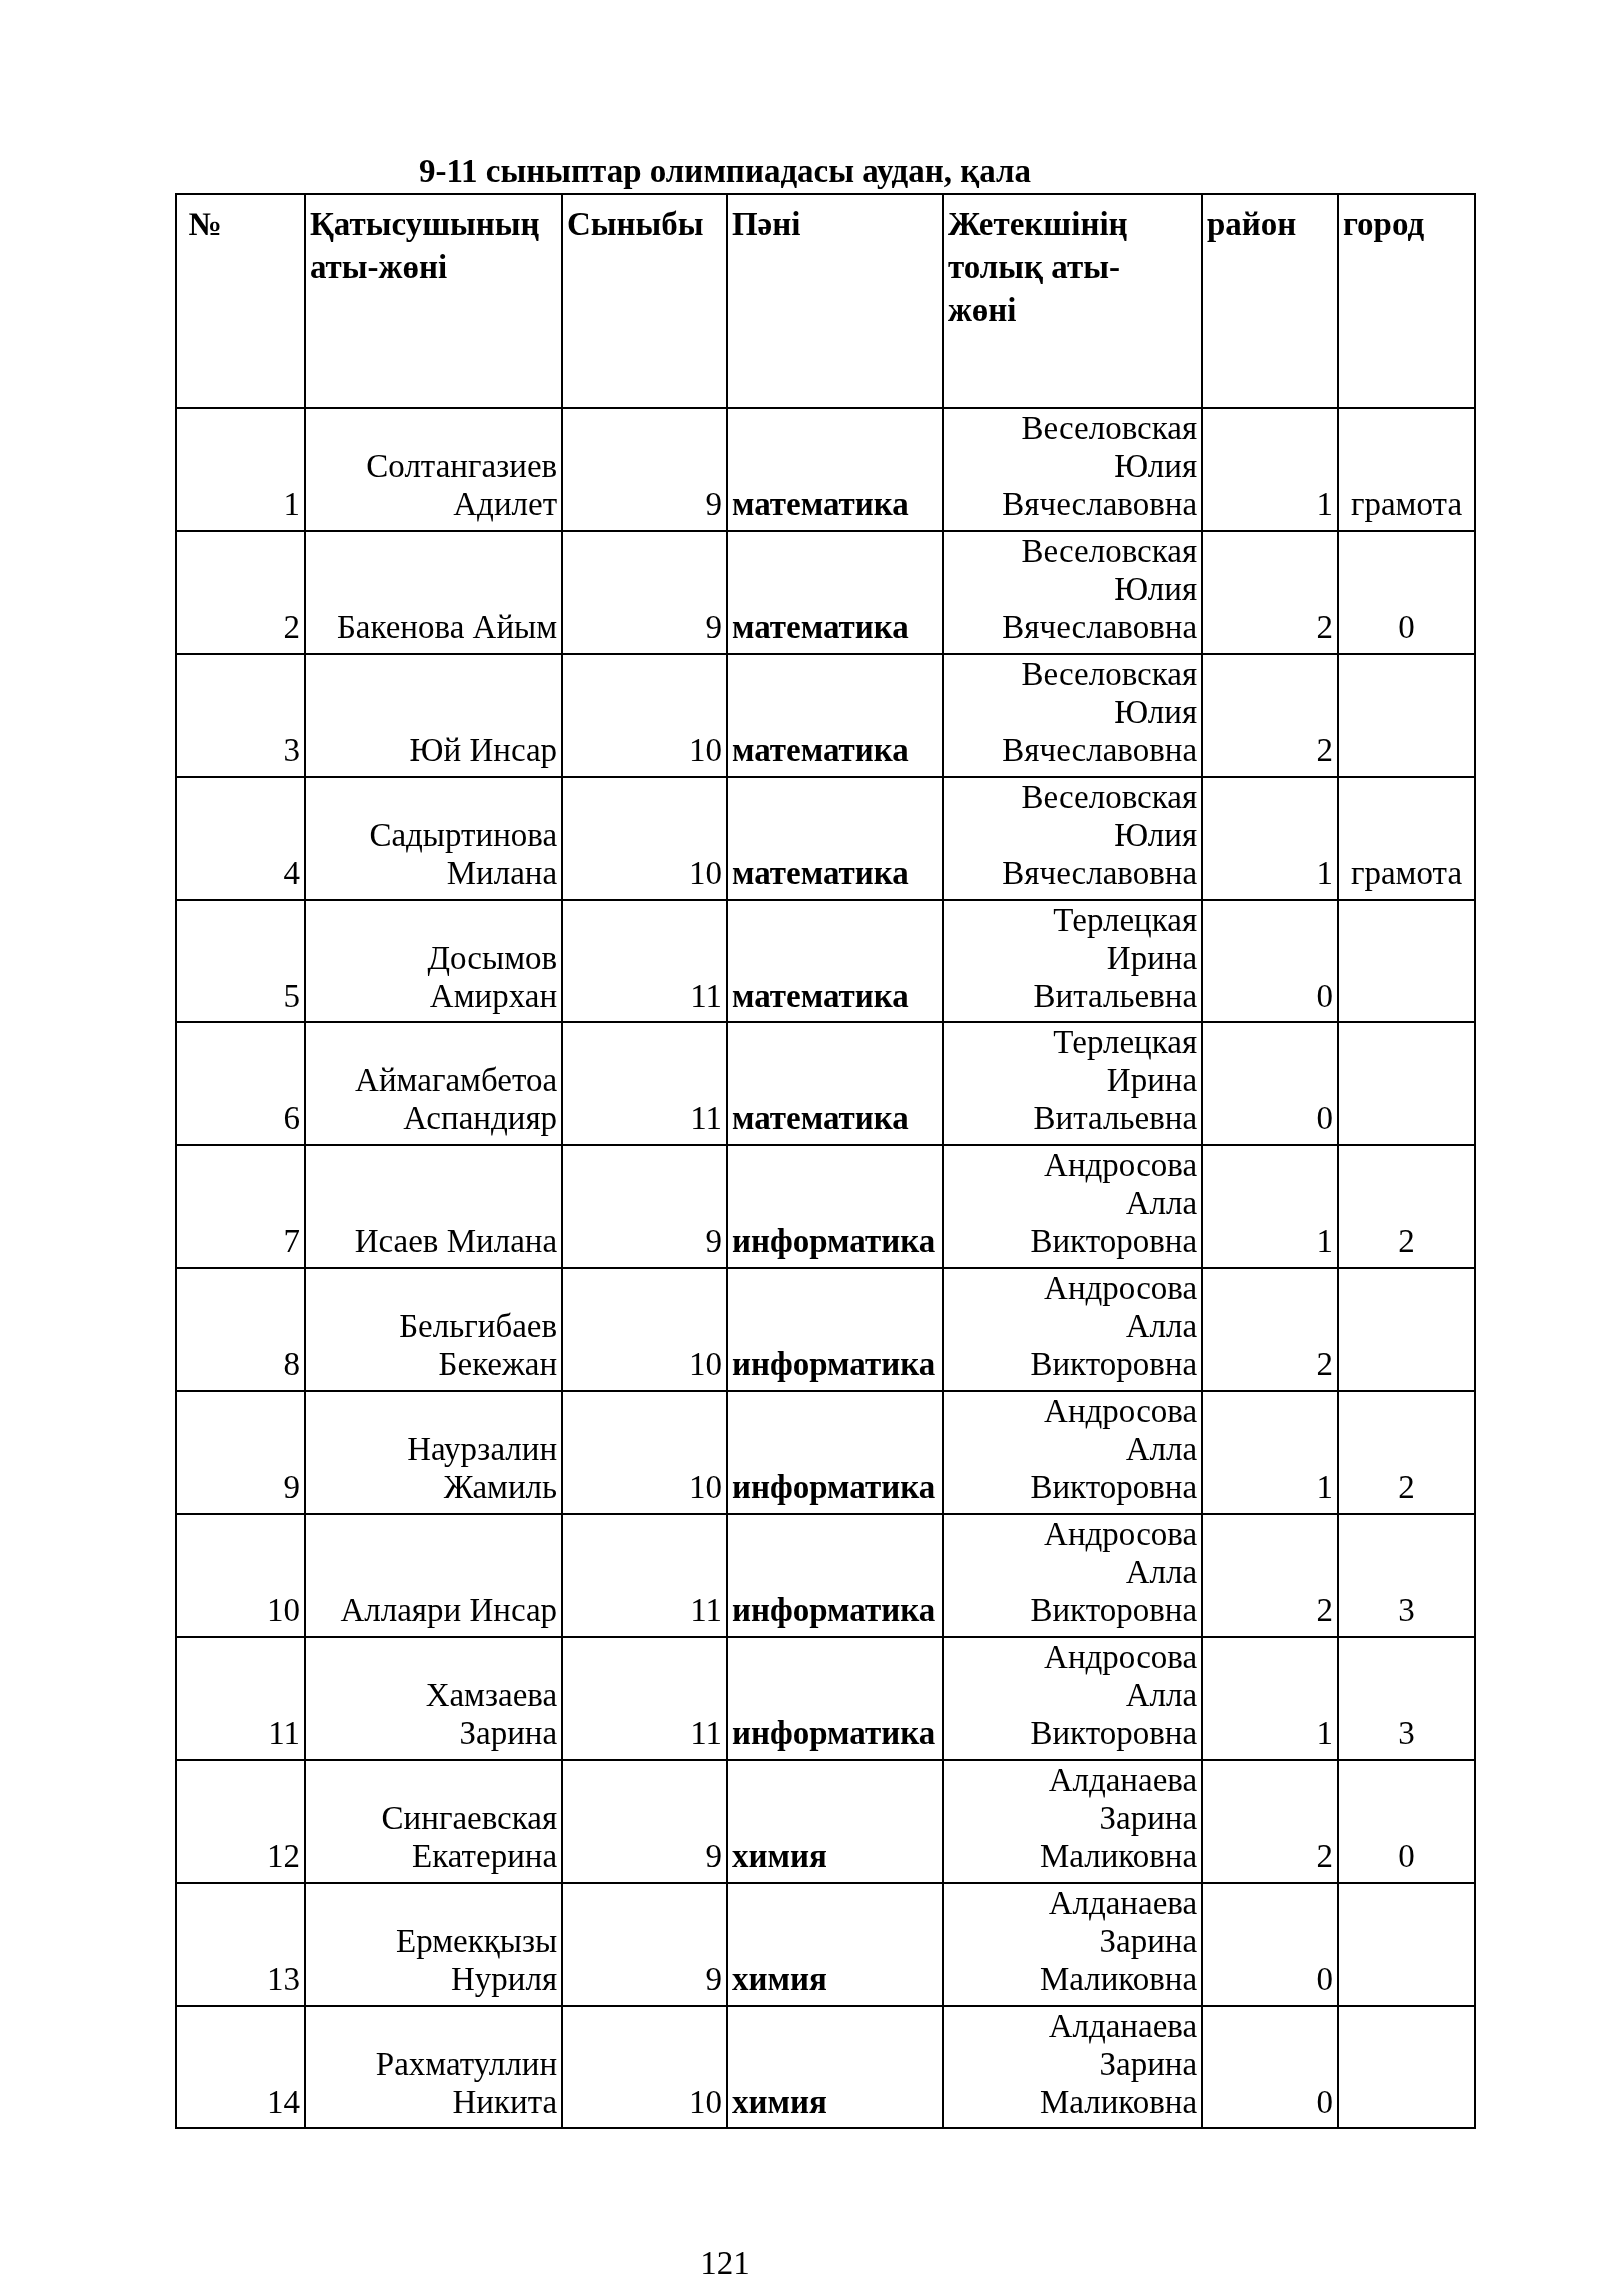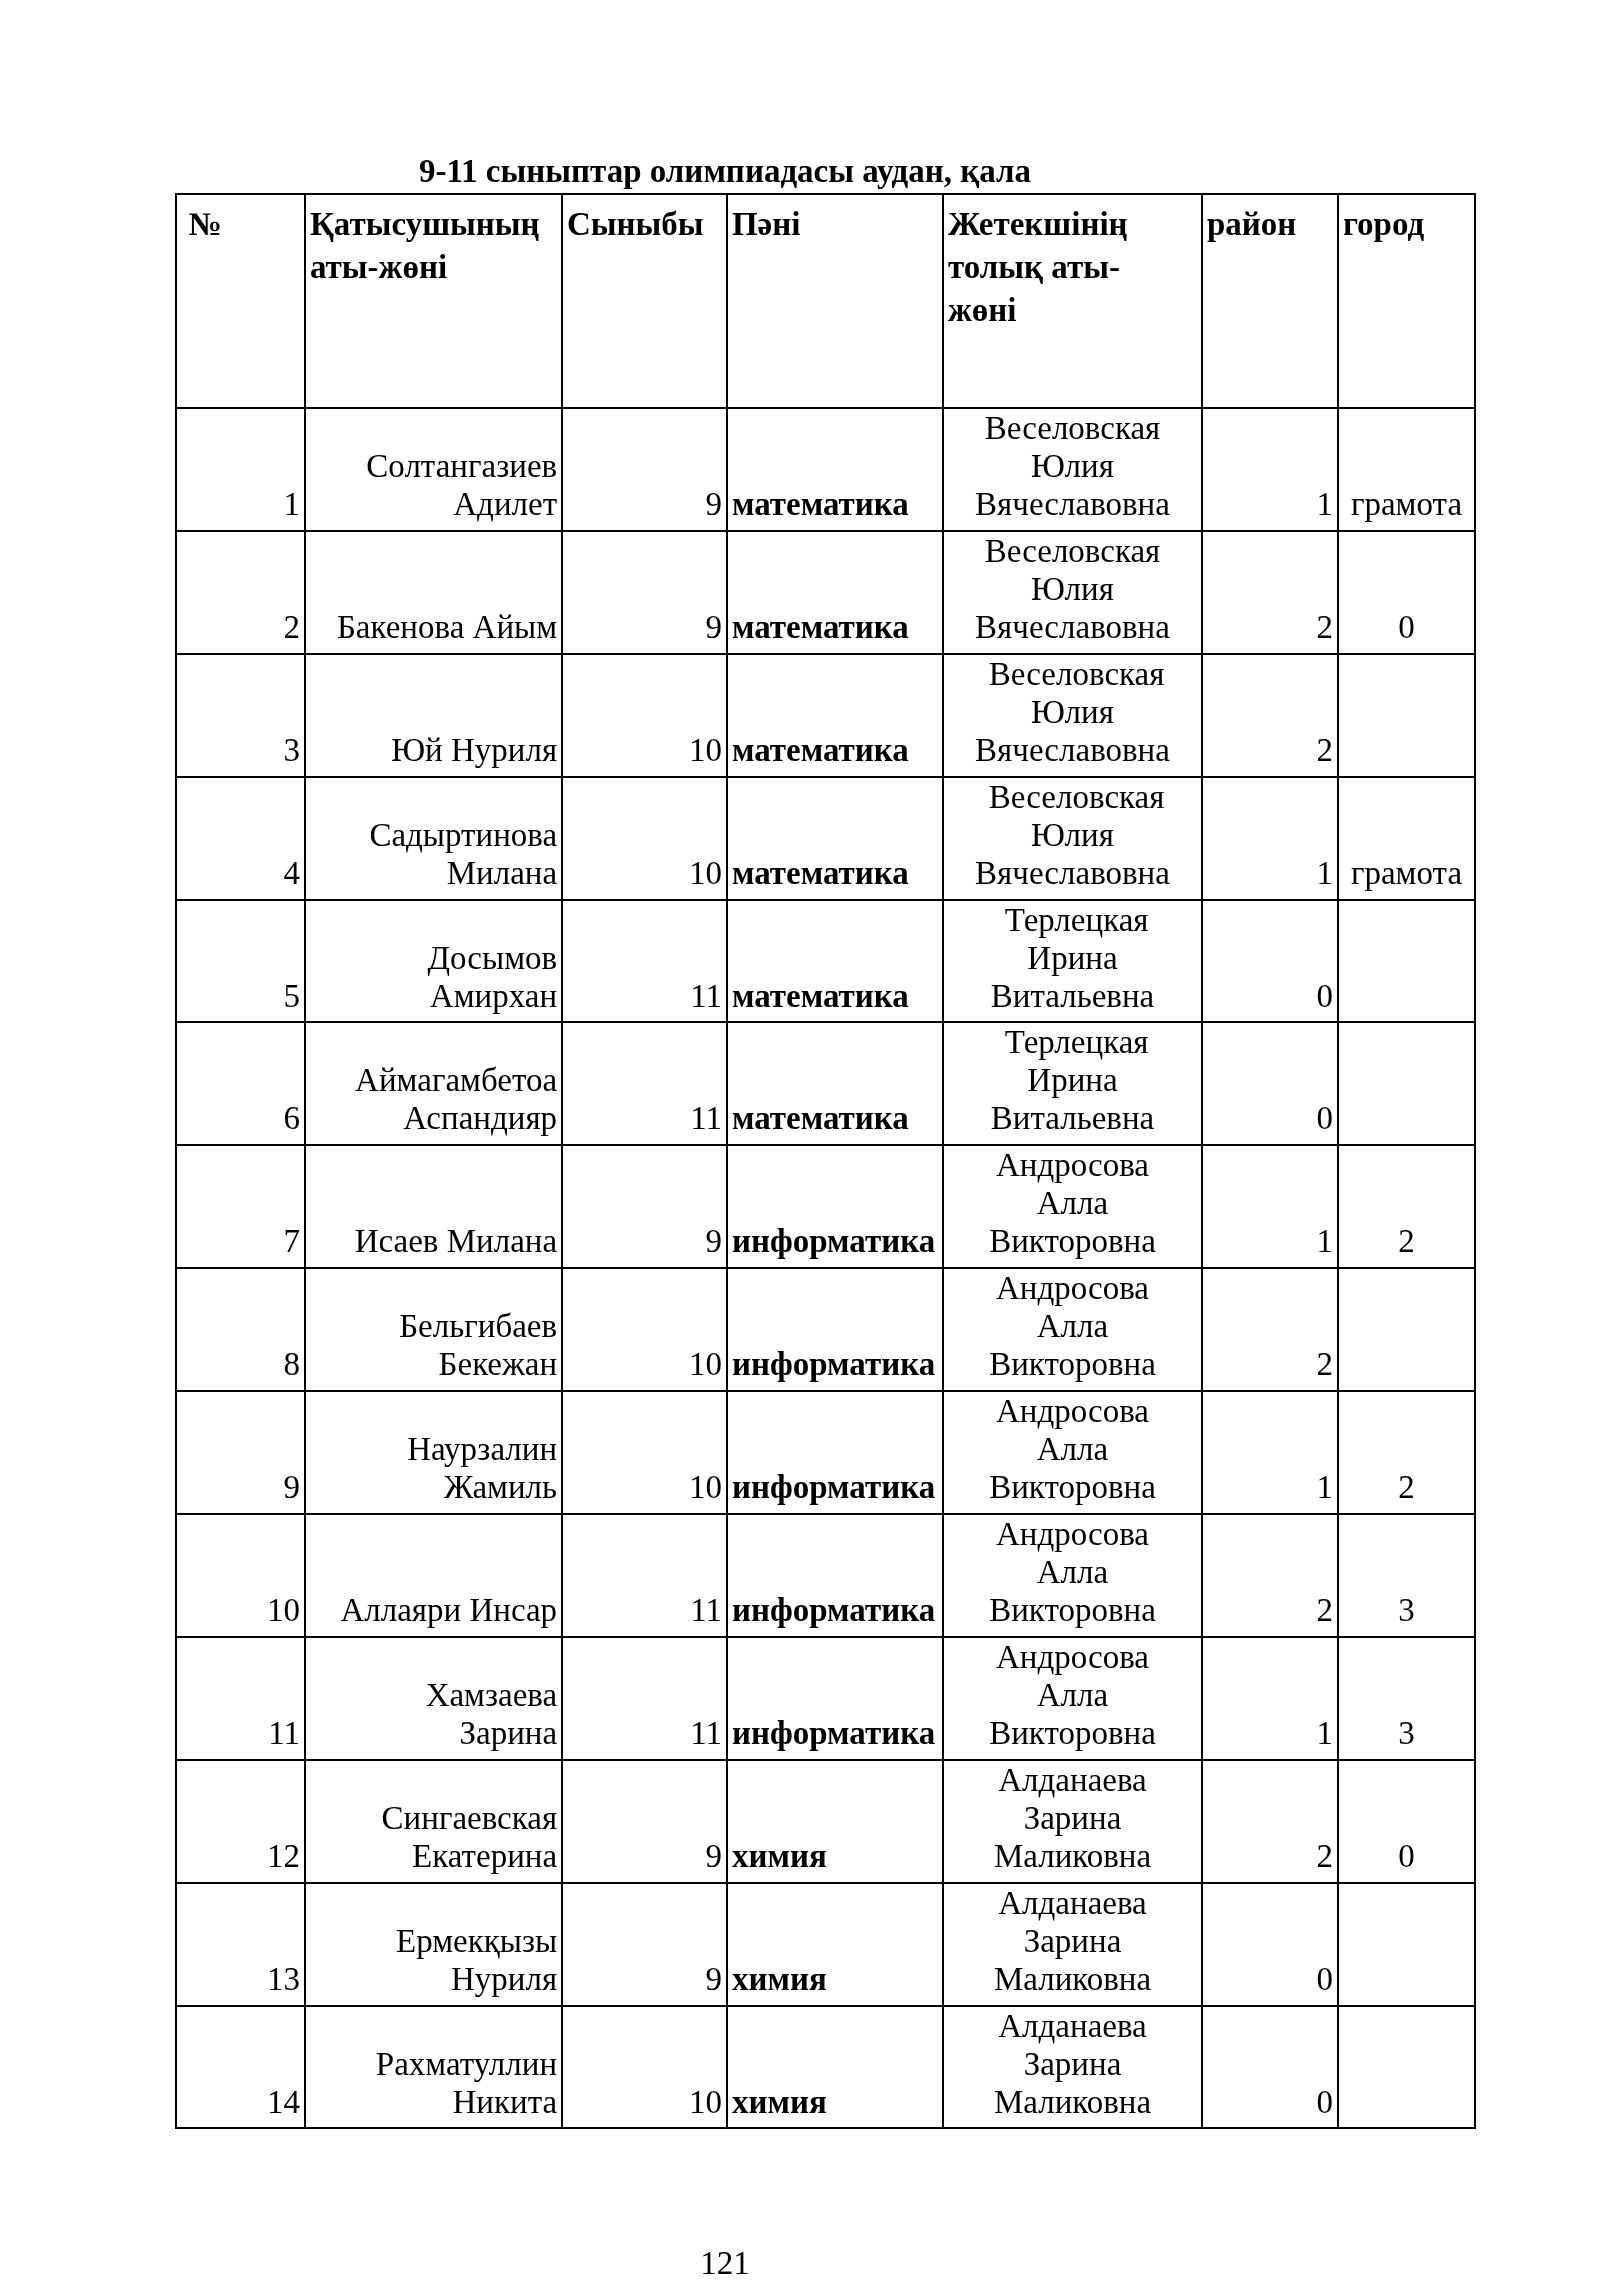--- a/index.html
+++ b/index.html
@@ -62,21 +62,21 @@
     line-height: 38px;
     vertical-align: bottom;
     padding: 0 3.9px 6.9px 3.9px;
     height: 114px;
     box-sizing: border-box;
   }
   td.cell-num     { text-align: right; padding-right: 9.8px; }
   td.cell-name    { text-align: right;  padding-left: 9.8px; white-space: pre-line; }
   td.cell-grade   { text-align: right; padding-right: 9.8px; }
   td.cell-subject { text-align: left;  padding-left: 9.8px; font-weight: bold; }
-  td.cell-leader  { text-align: center;  padding-left: 11.8px; white-space: pre-wrap; margin-left: 33px; }
+  td.cell-leader  { text-align: right;  padding-left: 11.8px; white-space: pre-wrap; margin-left: 33px; }
   td.cell-district{ text-align: right; padding-right: 11.8px; }
   td.cell-city    { text-align: center; padding-right: 9.8px; }
   .page-number {
     margin-top: 116px;
     text-align: center;
     font-size: 33px;
   }
 </style>
 </head>
 <body>
@@ -128,21 +128,21 @@
           <td class="cell-grade">9</td>
           <td class="cell-subject">математика</td>
           <td class="cell-leader">Веселовская
 Юлия
 Вячеславовна</td>
           <td class="cell-district">2</td>
           <td class="cell-city">0</td>
         </tr>
         <tr>
           <td class="cell-num">3</td>
-          <td class="cell-name">Юй Нуриля</td>
+          <td class="cell-name">Юй Инсар</td>
           <td class="cell-grade">10</td>
           <td class="cell-subject">математика</td>
           <td class="cell-leader"> Веселовская
 Юлия
 Вячеславовна</td>
           <td class="cell-district">2</td>
           <td class="cell-city"></td>
         </tr>
         <tr>
           <td class="cell-num">4</td>

